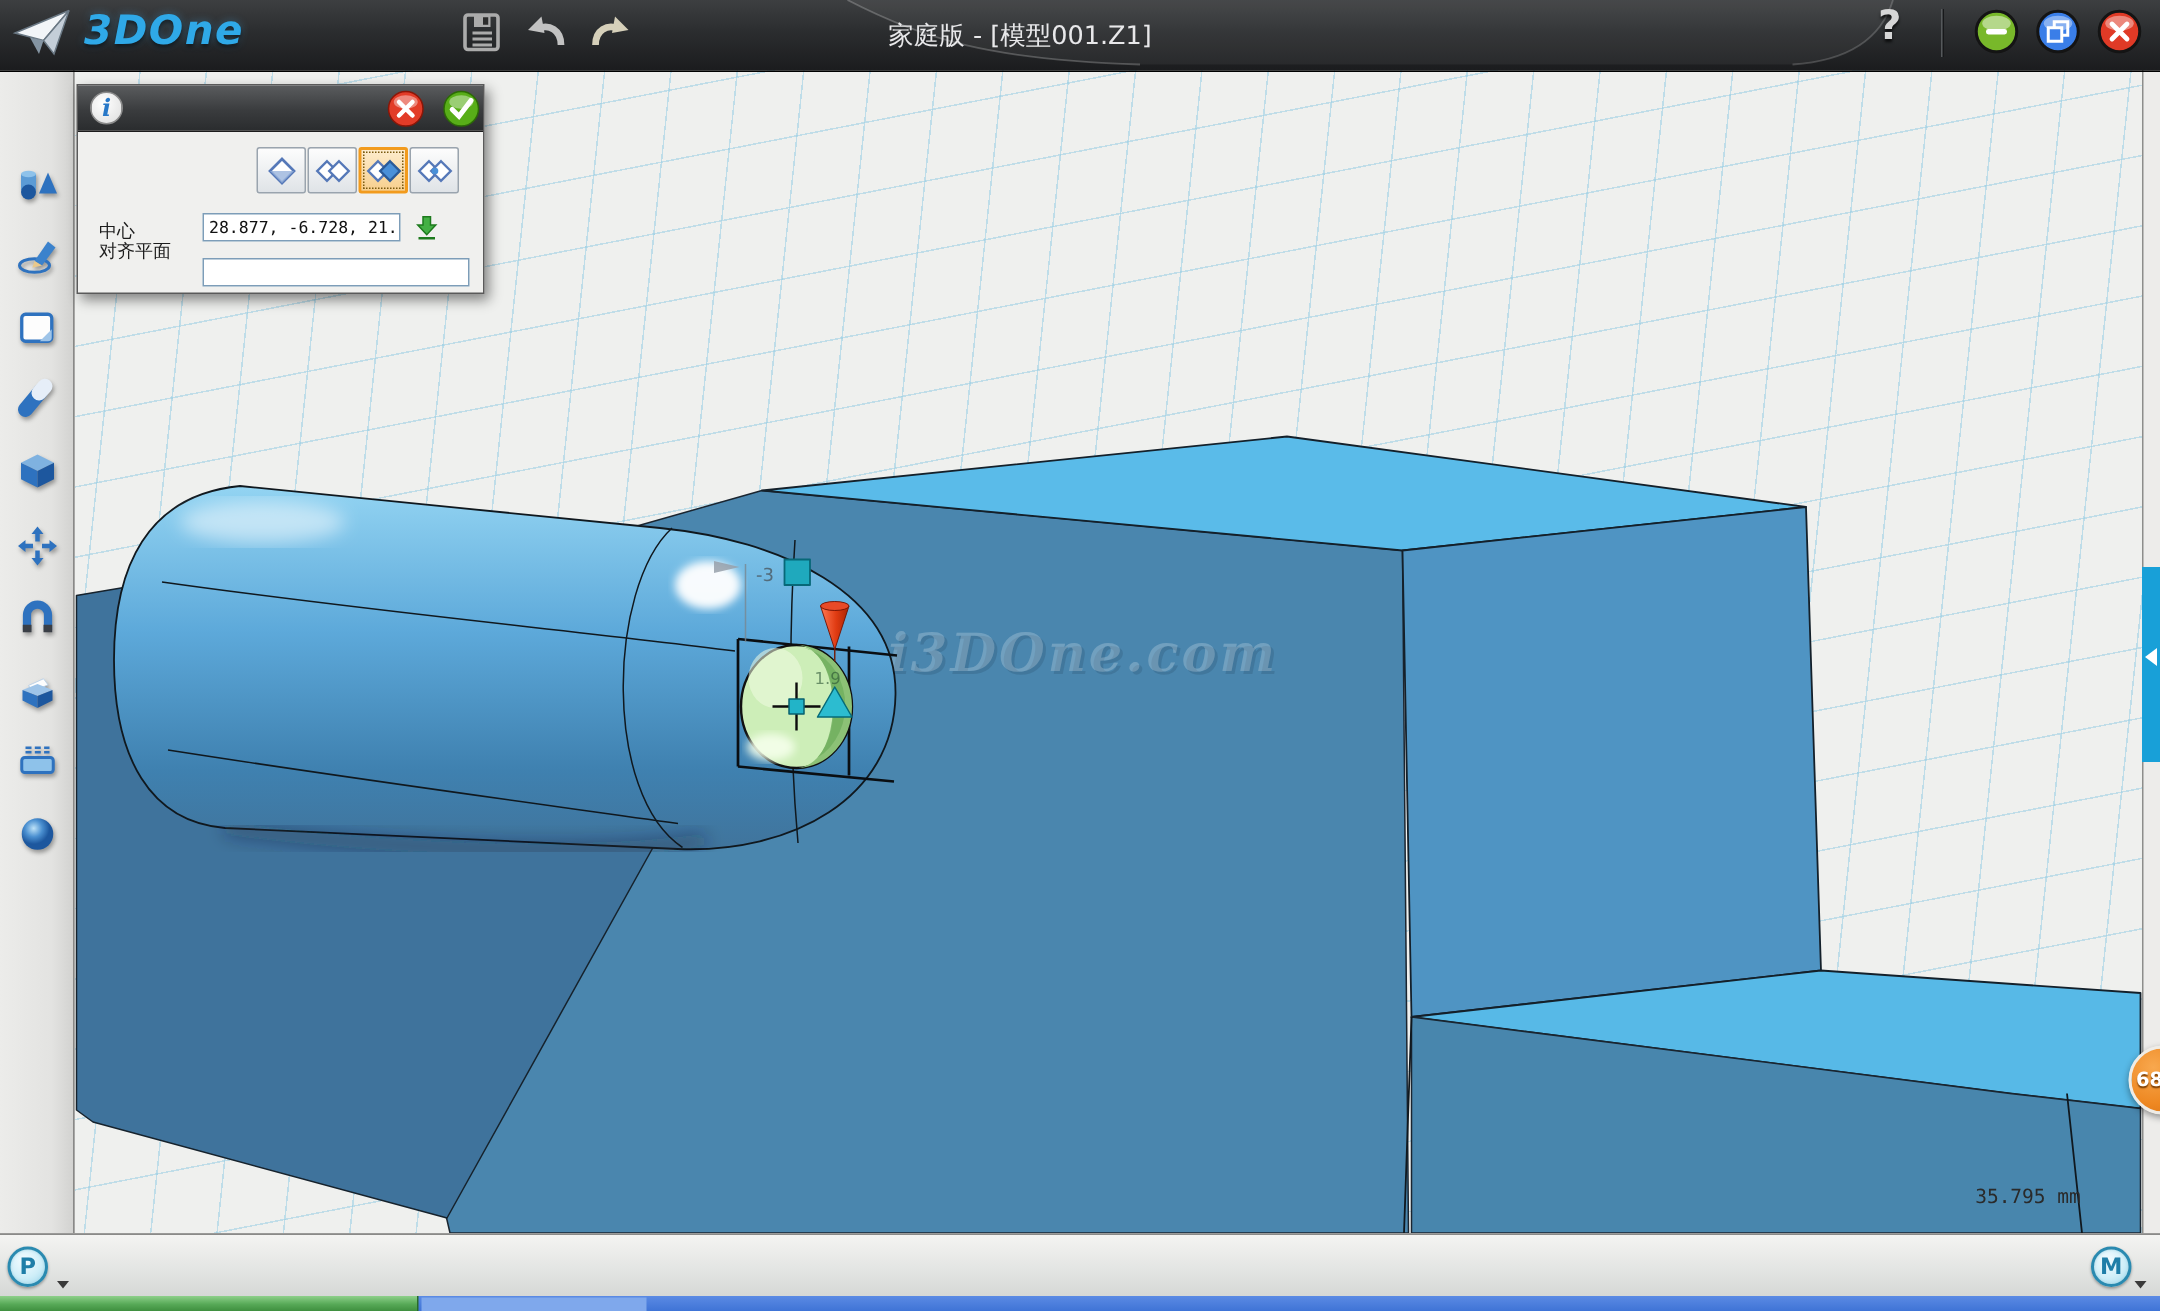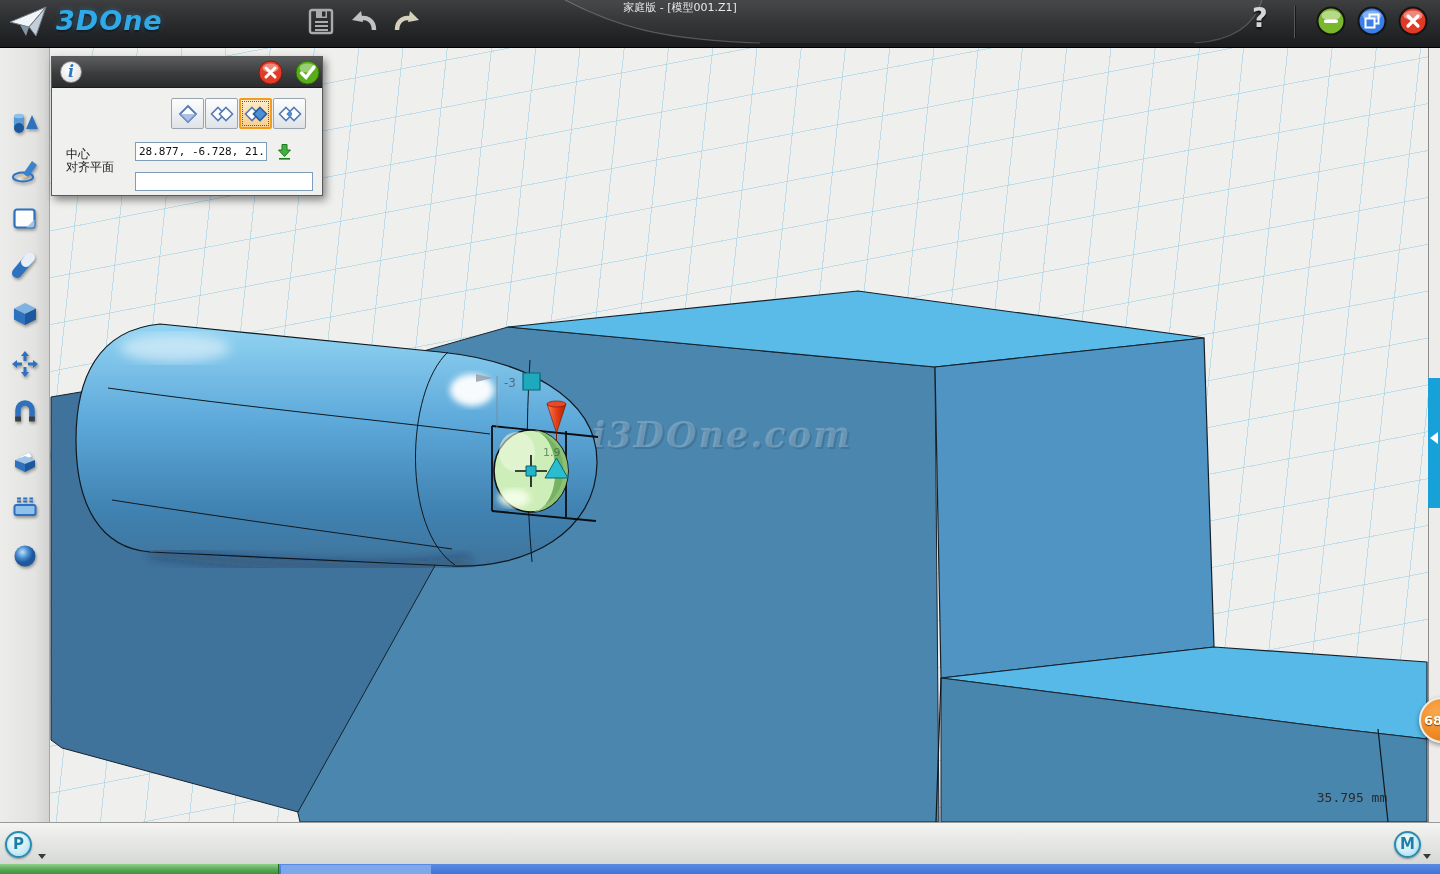--- a/index.html
+++ b/index.html
@@ -6,21 +6,21 @@
   html,body { width:1440px; height:874px; overflow:hidden; background:#000;
               font-family:"DejaVu Sans","Liberation Sans",sans-serif; }
   .abs { position:absolute; }
 
   
   #titlebar { left:0; top:0; width:1440px; height:48px;
     background:linear-gradient(180deg,#3d3f41 0%,#2b2d2f 45%,#1b1c1e 100%);
     border-bottom:1px solid #000; z-index:50; }
   #brand-text { left:56px; top:5px; font-size:27px; font-weight:bold; font-style:italic;
     color:#2fa9e8; letter-spacing:1px; text-shadow:0 2px 3px rgba(0,0,0,.6),0 0 6px rgba(80,190,255,.35); }
-  #win-title { left:480px; top:0; width:400px; text-align:center; color:#e8e8ea; font-size:11px; }
+  #win-title { left:480px; top:12px; width:400px; text-align:center; color:#e8e8ea; font-size:17px; }
   #help-q { left:1252px; top:2px; font-size:27px; font-weight:bold; color:#d6d6d6; text-shadow:0 2px 2px rgba(0,0,0,.7); }
   #tb-sep { left:1294px; top:6px; width:1px; height:32px; background:#55585b; box-shadow:1px 0 0 #17181a; }
   .winbtn { width:30px; height:30px; top:6px; }
 
   
   #sidebar { left:0; top:44px; width:50px; height:778px;
     background:linear-gradient(90deg,#ececea,#e3e3e1 70%,#d2d2d0);
     border-right:1px solid #a8a8a6; z-index:10; }
   .sic { position:absolute; left:11px; width:28px; height:28px;
     filter:drop-shadow(1px 2px 1.5px rgba(0,0,0,.35)); }

